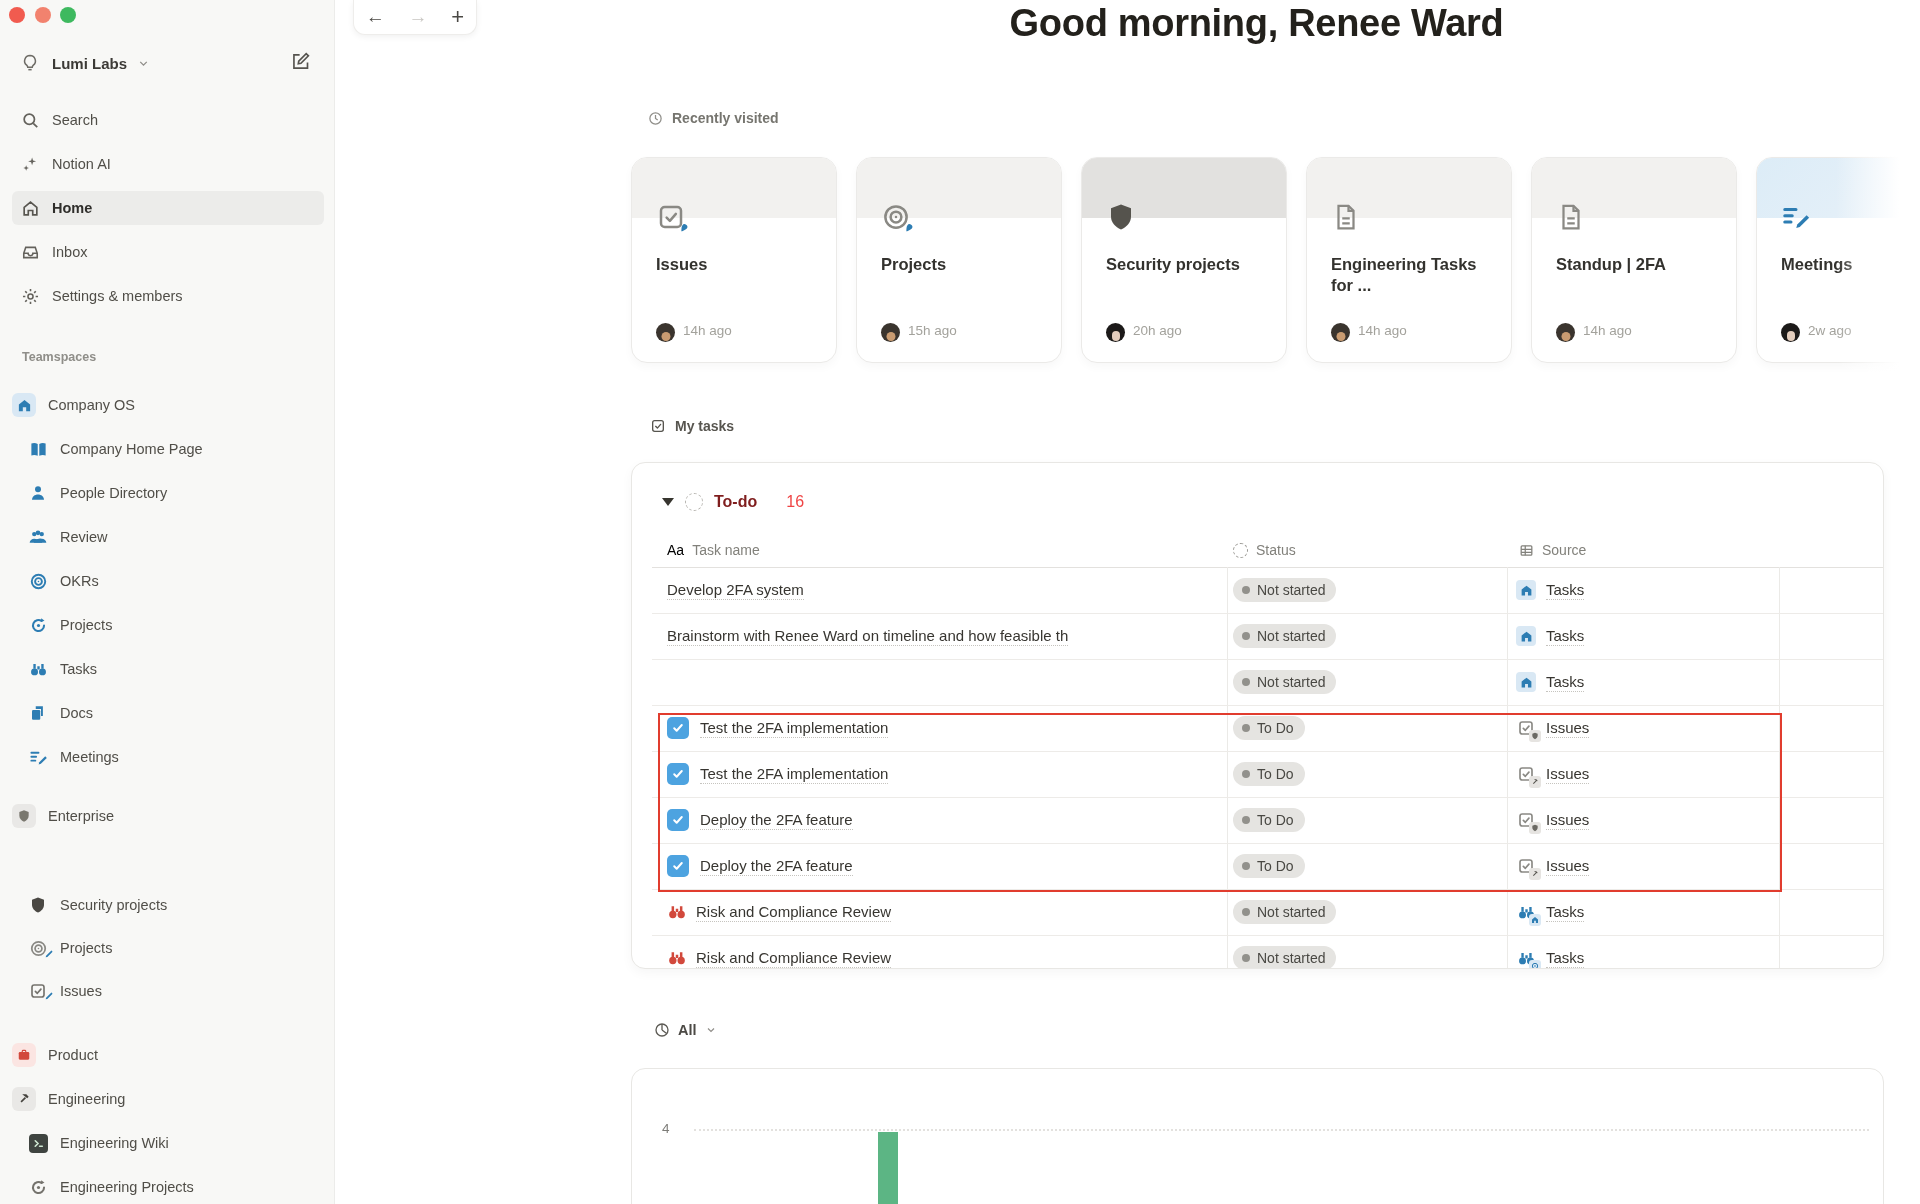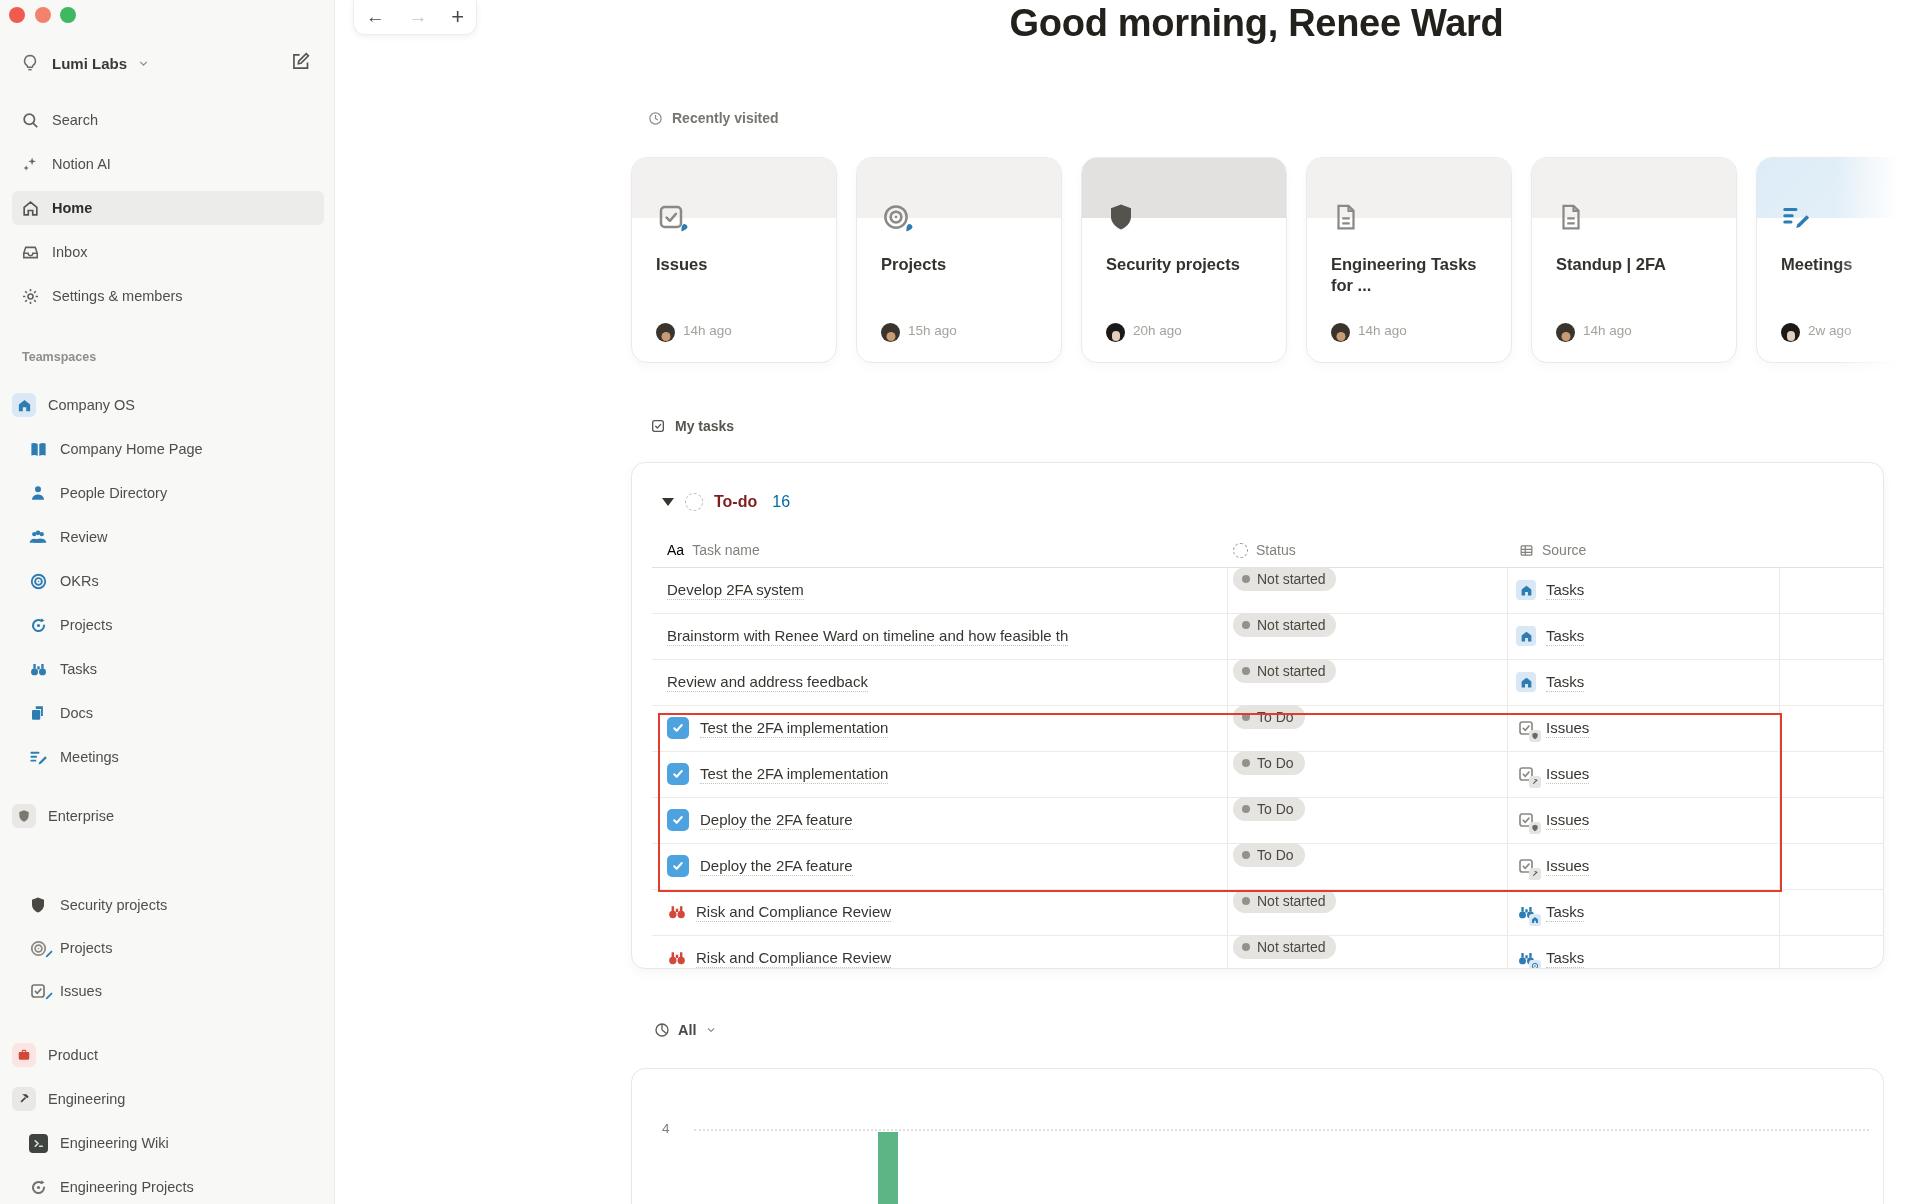--- a/index.html
+++ b/index.html
@@ -53,36 +53,36 @@
         background:linear-gradient(to right,rgba(255,255,255,0),#ffffff 75%);pointer-events:none;}
   
   #taskscard{position:absolute;left:631px;top:462px;width:1251px;height:505px;background:#fff;
              border:1px solid #e8e7e4;border-radius:14px;overflow:hidden;
              box-shadow:0 4px 12px rgba(0,0,0,.04);}
   #groupheader{position:absolute;left:30px;top:30px;display:flex;align-items:center;gap:11px;}
   .tri{width:0;height:0;border-left:6px solid transparent;border-right:6px solid transparent;
        border-top:8px solid #37352f;}
   .dashcircle{width:16px;height:16px;border:1.5px dashed #b5b3ae;border-radius:50%;}
   .gname{font-size:16px;font-weight:700;color:#7f1d1d;}
-  .gcount{font-size:16px;color:#0369a1;margin-left:4px;}
+  .gcount{font-size:16px;color:#ef4444;margin-left:18px;}
   .thead{position:absolute;top:72px;height:30px;left:0;right:0;font-size:14px;color:#82817b;}
   .thead .h{position:absolute;display:flex;align-items:center;gap:8px;height:30px;}
   .aalbl{color:#000000;text-align:right;}
   .spin{width:13px;height:13px;border:1.6px dashed #9b9a95;border-radius:50%;}
   #headline{position:absolute;left:20px;right:0;top:104px;border-top:1px solid #e3e1de;}
   .vline{position:absolute;top:104px;bottom:0;width:1px;background:#ebeae7;}
   .trow{position:absolute;left:20px;right:0;height:46px;border-bottom:1px solid #edebe8;}
   .cname{position:absolute;left:5px;top:0;width:568px;height:46px;display:flex;align-items:center;
          padding-left:10px;overflow:hidden;white-space:nowrap;}
   .tasktext{font-size:15px;font-weight:500;color:#373530;border-bottom:1px dotted #c6c4bf;
             padding-bottom:1px;white-space:nowrap;}
   .cb{width:22px;height:22px;background:#4da3e0;border-radius:5px;margin-right:11px;flex:0 0 auto;
       display:flex;align-items:center;justify-content:center;}
   .rowicon{margin-right:9px;flex:0 0 auto;display:flex;}
-  .cstatus{position:absolute;left:581px;top:0;height:46px;display:flex;align-items:flex-start;}
+  .cstatus{position:absolute;left:581px;top:0;height:46px;display:flex;align-items:center;}
   .pill{display:inline-flex;align-items:center;gap:7px;background:#e5e4e1;border-radius:999px;
         padding:4px 11px 4px 9px;font-size:14px;color:#494843;}
   .dot{width:8px;height:8px;border-radius:50%;background:#92918c;flex:0 0 auto;}
   .csource{position:absolute;left:864px;top:0;height:46px;display:flex;align-items:center;gap:10px;}
   .srctext{font-size:15px;font-weight:500;color:#373530;border-bottom:1px dotted #c6c4bf;padding-bottom:1px;}
   .srctile{width:20px;height:20px;border-radius:4px;background:#d9e8f4;display:flex;align-items:center;
            justify-content:center;position:relative;flex:0 0 auto;}
   .srcwrap{position:relative;width:20px;height:20px;display:flex;align-items:center;justify-content:center;flex:0 0 auto;}
   .badge{position:absolute;right:-5px;bottom:-4px;width:12px;height:12px;border-radius:3px;
          background:#e6e4e1;display:flex;align-items:center;justify-content:center;}
@@ -537,23 +537,20 @@
           <span class="srctile">
             <svg width="13" height="13" viewBox="0 0 24 24" fill="#2d7db3">
               <path d="M12 3 3 10.2V21h6.3v-6.4h5.4V21H21V10.2Z"></path>
             </svg>
           </span>
           <span class="srctext">Tasks</span>
         </div>
   </div>
 
   <div class="trow" style="top:196px">
-    <div class="cname">
-          <span class="tasktext">Review and address feedback</span>
-        </div>
     <div class="cstatus">
           <span class="pill">
             <span class="dot"></span>
             <span>Not started</span>
           </span>
         </div>
     <div class="csource">
           <span class="srctile">
             <svg width="13" height="13" viewBox="0 0 24 24" fill="#2d7db3">
               <path d="M12 3 3 10.2V21h6.3v-6.4h5.4V21H21V10.2Z"></path>

